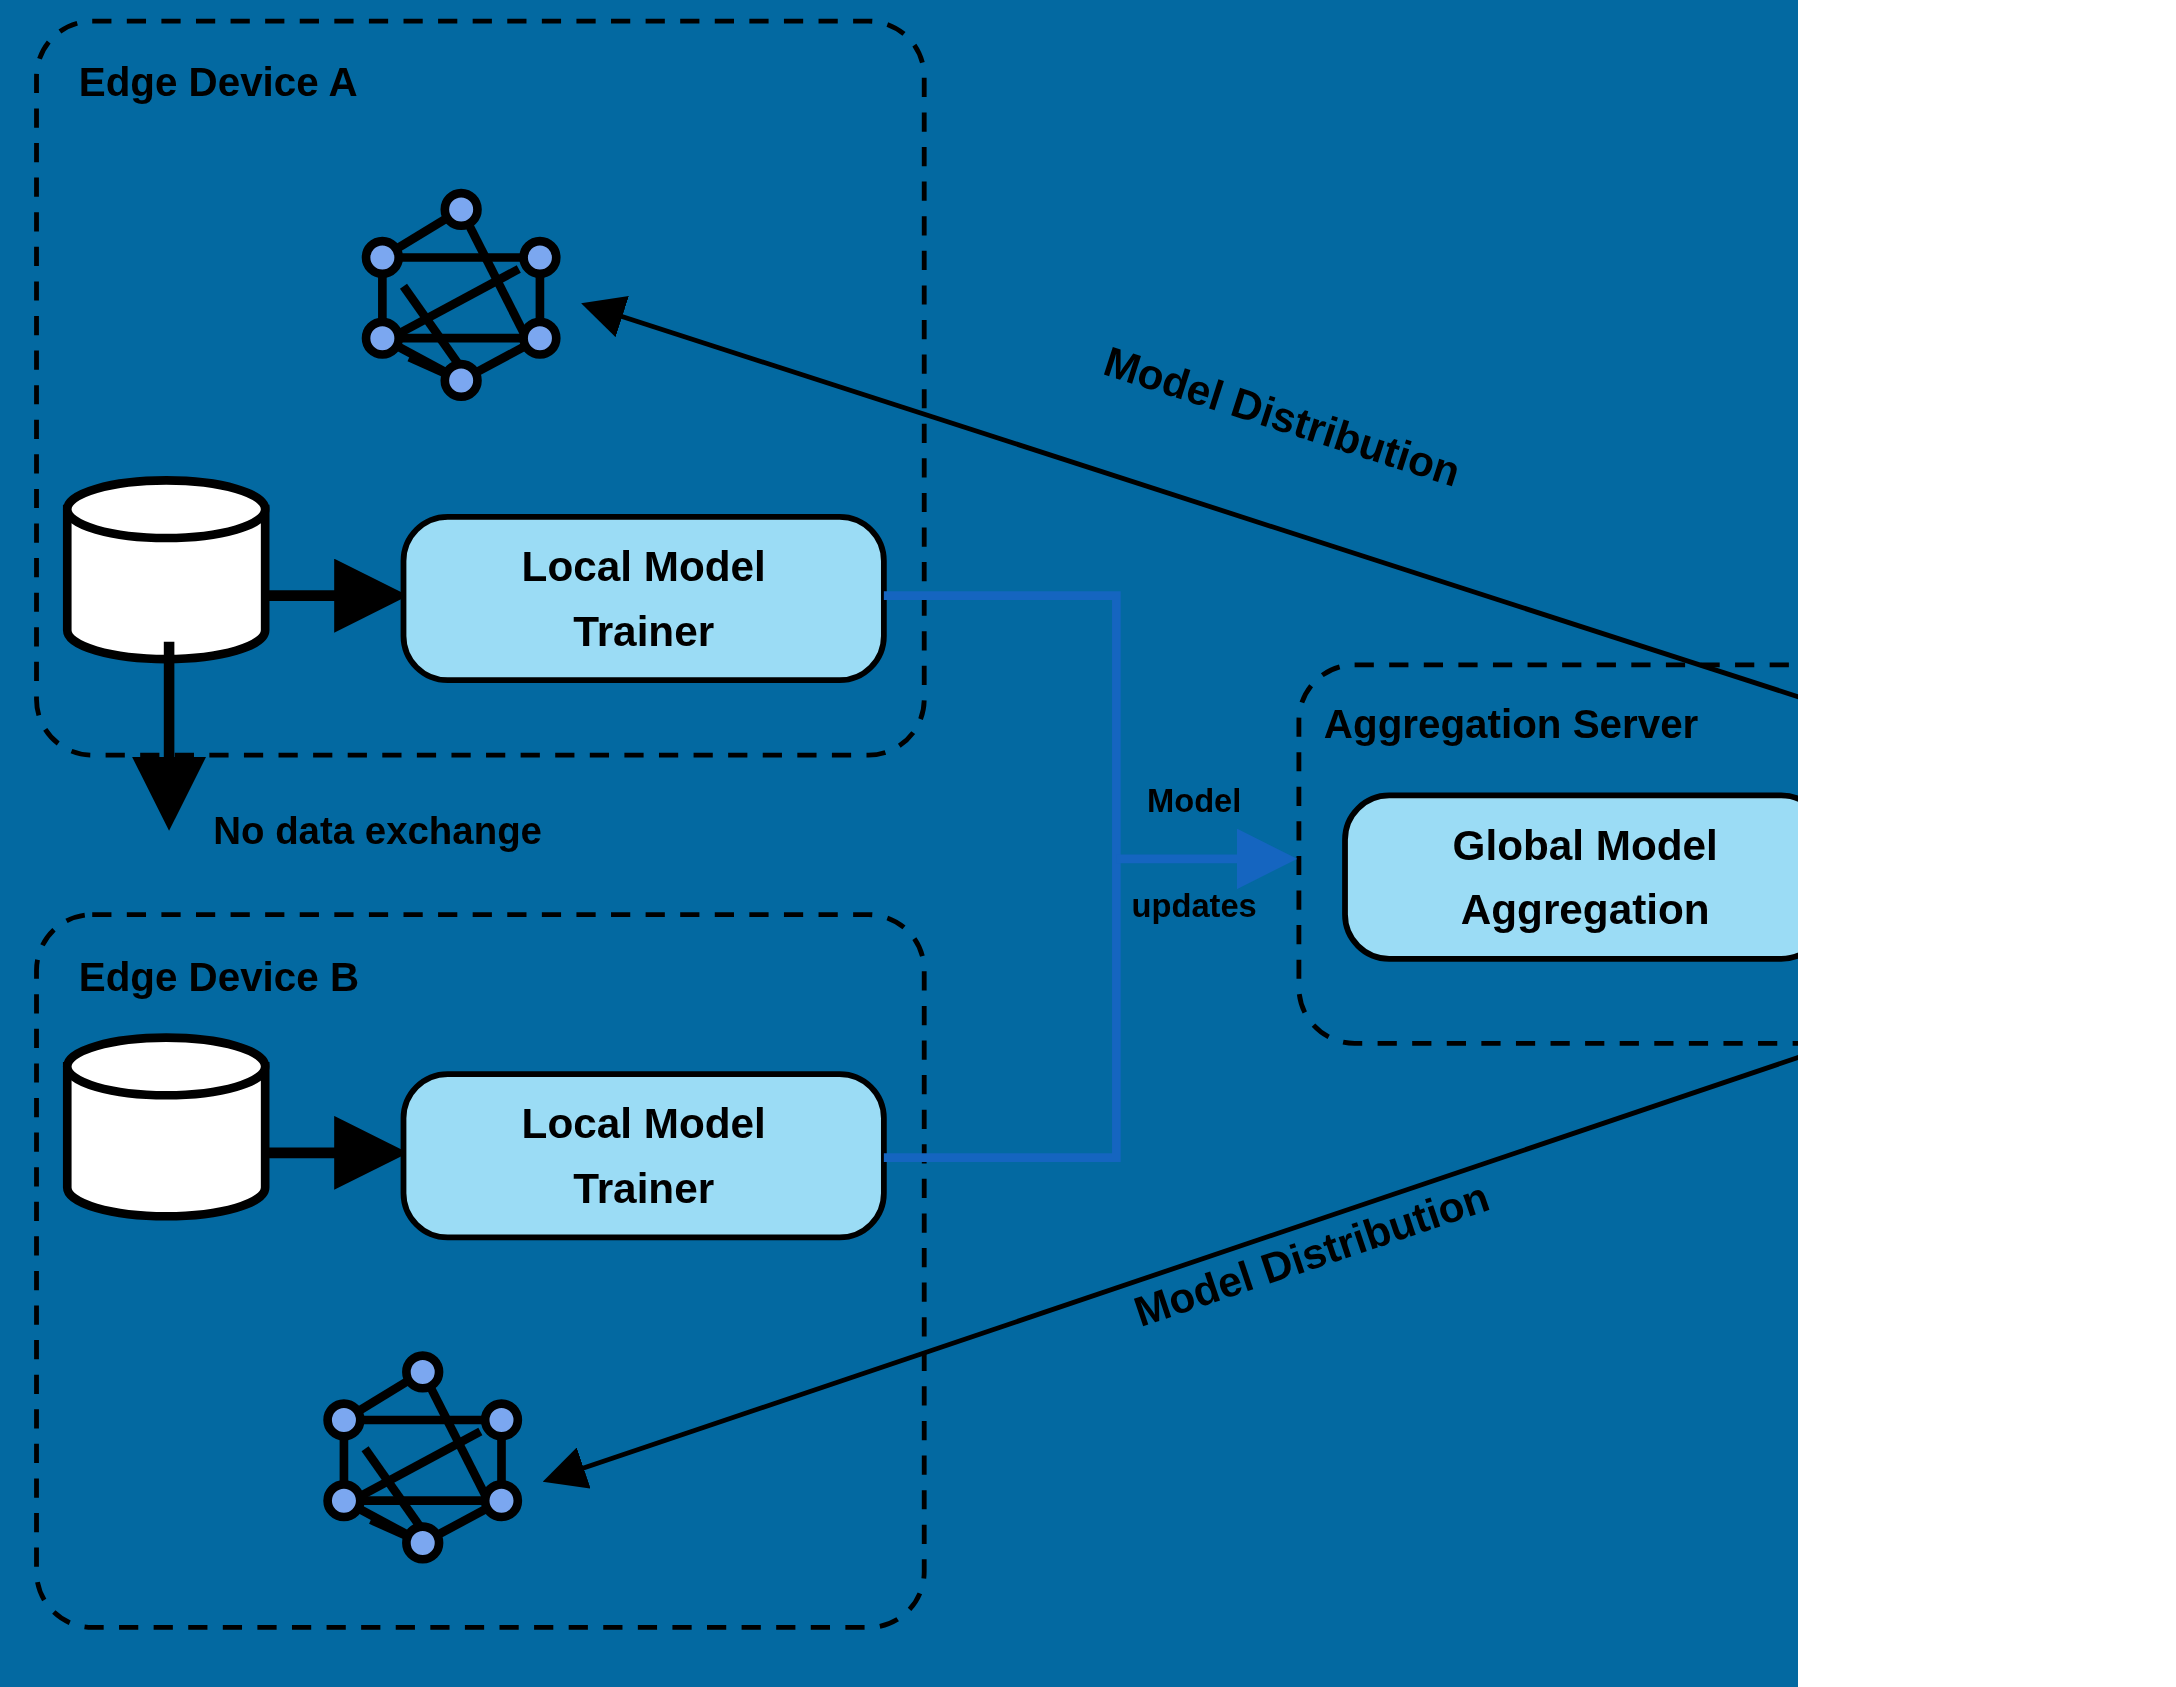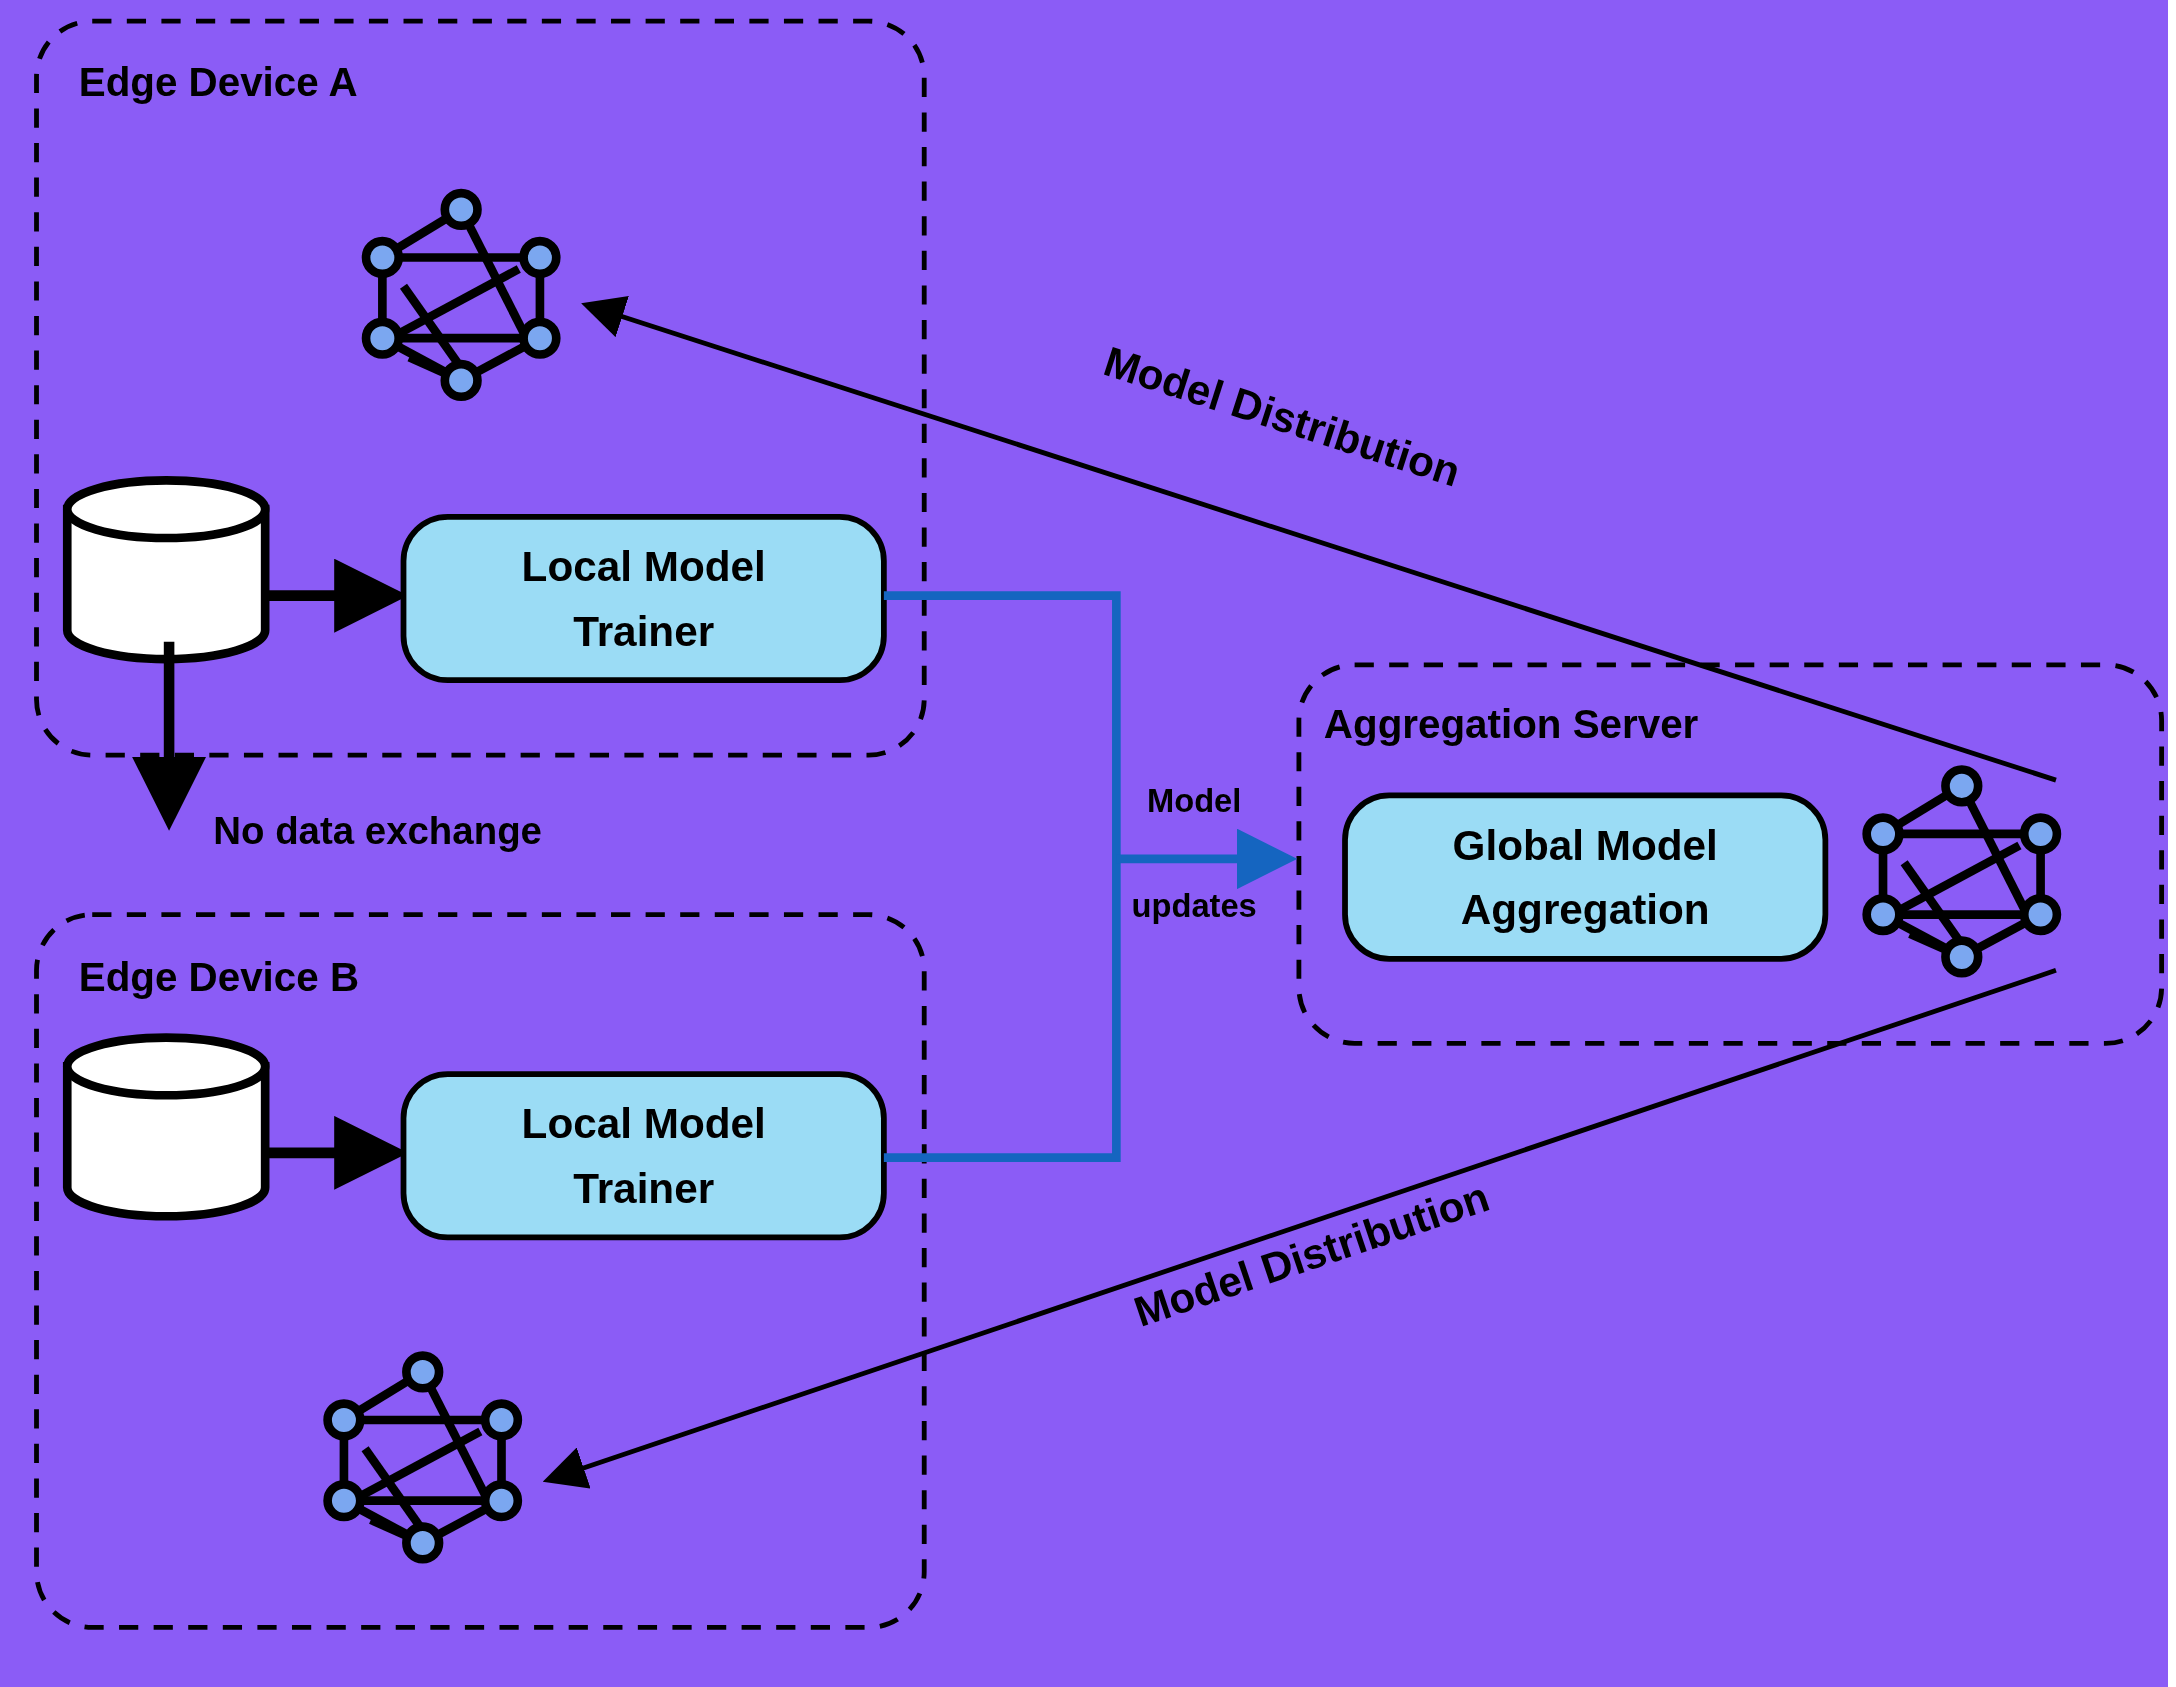--- a/index.html
+++ b/index.html
@@ -2,23 +2,23 @@
 <html><head>
 <meta charset="utf-8">
 <style>
   html, body {
     margin: 0;
     padding: 0;
     background: #ffffff;
   }
   #canvas {
     position: relative;
-    width: 2168px;
+    width: 1798px;
     height: 1688px;
-    background: #8b5cf6;
+    background: #0369a1;
     font-family: "Liberation Sans", sans-serif;
     overflow: hidden;
   }
   #diagram-svg {
     position: absolute;
     top: 0;
     left: 0;
     width: 2177px;
     height: 1688px;
   }

